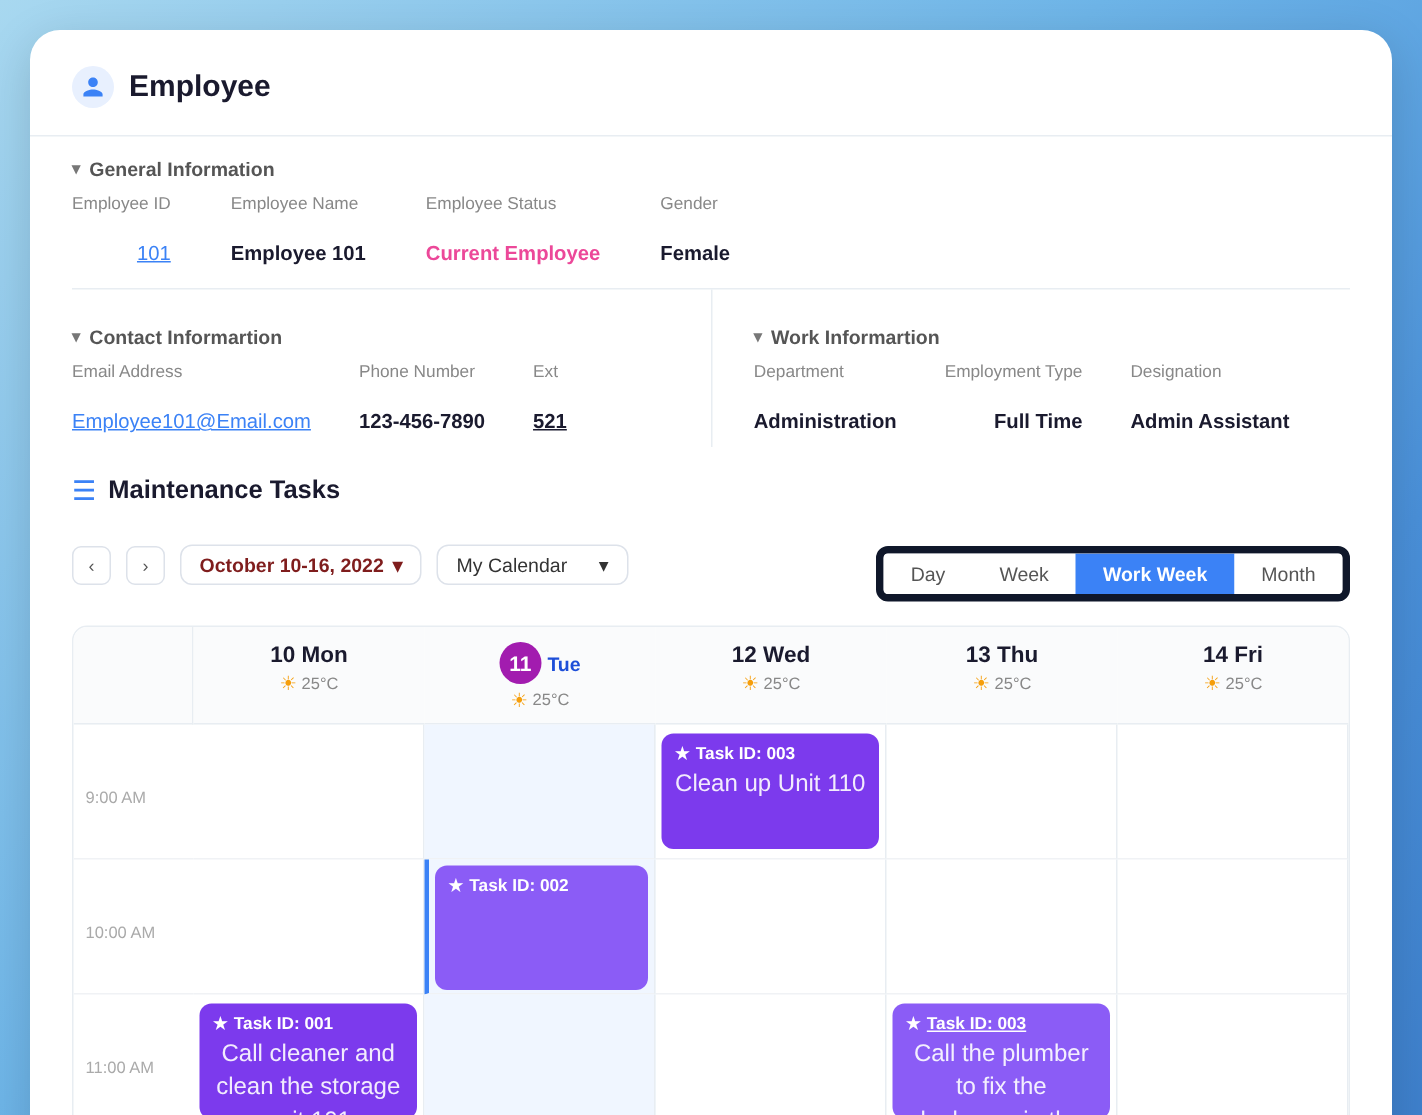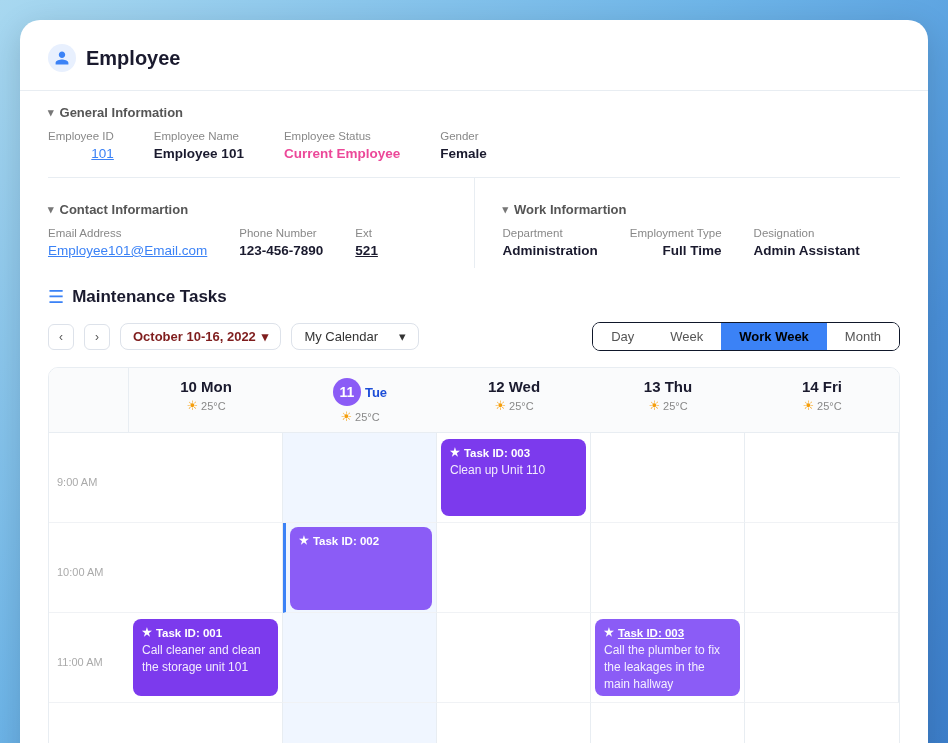--- a/index.html
+++ b/index.html
@@ -65,21 +65,21 @@
 
     
     .general-info-grid {
       display: flex;
       gap: 40px;
       padding-bottom: 16px;
     }
     .info-field {
       display: flex;
       flex-direction: column;
-      gap: 4px;
+      gap: 19px;
     }
     .info-field .label {
       font-size: 11.5px;
       color: #888;
     }
     .info-field .value {
       font-size: 13.5px;
       font-weight: 600;
       color: #1a1a2e;
       text-align: right;
@@ -172,36 +172,37 @@
       border-radius: 8px;
       padding: 5px 12px;
       font-size: 13px;
       color: #333;
       background: #fff;
       cursor: pointer;
     }
     .view-tabs {
       margin-left: auto;
       display: flex;
-      border: 1px solid #0f172a;
+      border: 5px solid #0f172a;
       border-radius: 8px;
       overflow: hidden;
+      margin-top: 12px;
     }
     .view-tab {
       padding: 6px 18px;
       font-size: 13px;
       cursor: pointer;
       background: #fff;
       border: none;
       color: #555;
       font-weight: 500;
     }
     .view-tab.active {
       background: #3b82f6;
-      color: #000000;
+      color: #ffffff;
       font-weight: 600;
     }
 
     
     .calendar-grid {
       display: grid;
       grid-template-columns: 80px repeat(5, 1fr);
       border: 1px solid #e8edf2;
       border-radius: 10px;
       overflow: hidden;
@@ -266,23 +267,24 @@
     .task-card.violet { background: #8b5cf6; }
     .task-card .task-title {
       font-weight: 700;
       font-size: 11.5px;
       display: flex;
       align-items: center;
       gap: 4px;
       margin-bottom: 3px;
     }
     .task-card .task-desc {
-      font-size: 12px;
+      font-size: 16px;
       line-height: 1.4;
       opacity: 0.9;
+      text-align: center;
     }
     .star { font-size: 11px; }
 
     
     .today-left-border {
       border-left: 3px solid #3b82f6;
     }
   </style>
 </head>
 <body>
@@ -398,21 +400,21 @@
     <div class="col-header">
       <span class="day-num">10 Mon</span>
       <div class="weather">
         <span class="sun">☀</span>
         <span>25°C</span>
       </div>
     </div>
 
     <div class="col-header">
       <span class="day-num" style="display:flex;align-items:center;justify-content:center;gap:4px;">
-        <span style="background:#8b5cf6;color:#fff;border-radius:50%;width:28px;height:28px;display:inline-flex;align-items:center;justify-content:center;font-size:14px;font-weight:700;">11</span>
+        <span style="background:#a21caf;color:#fff;border-radius:50%;width:28px;height:28px;display:inline-flex;align-items:center;justify-content:center;font-size:14px;font-weight:700;">11</span>
         <span style="font-size:13px;font-weight:600;color:#1d4ed8;">Tue</span>
       </span>
       <div class="weather">
         <span class="sun">☀</span>
         <span>25°C</span>
       </div>
     </div>
 
     <div class="col-header">
       <span class="day-num">12 Wed</span>

